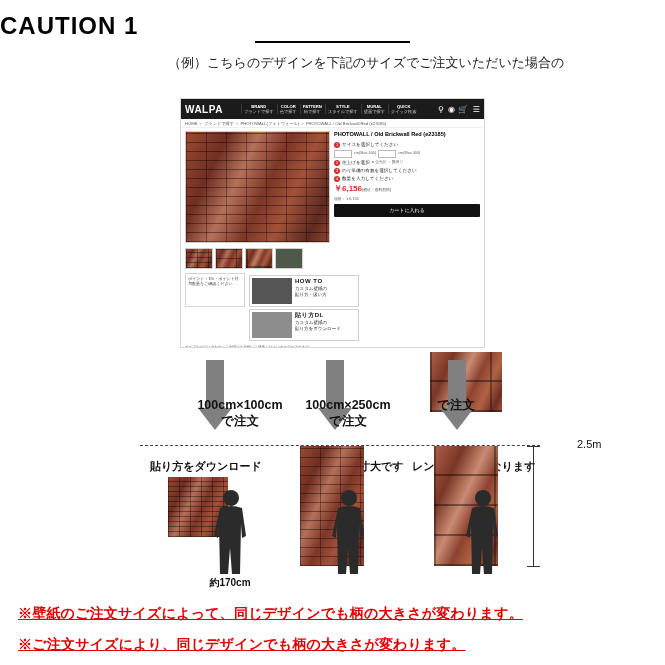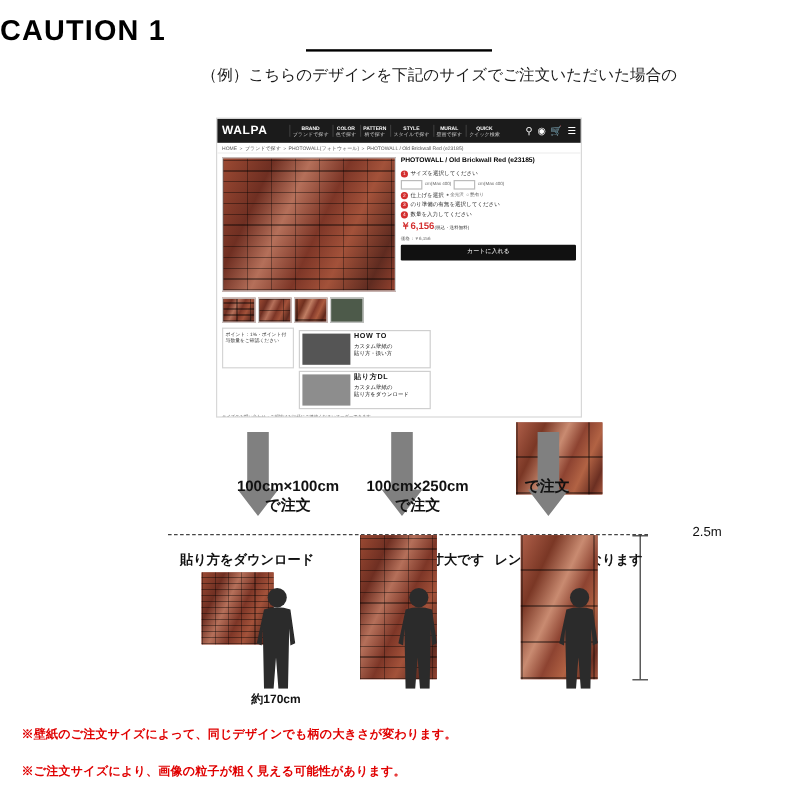--- a/index.html
+++ b/index.html
@@ -331,24 +331,25 @@
     color: #111;
     font-weight: bold;
     text-align: center;
     width: 60px;
   }
 
   
   .note {
     position: absolute;
     left: 18px;
-    font-size: 10px;
+    font-size: 14px;
     font-weight: bold;
     color: #e00000;
     letter-spacing: 0.2px;
+    text-decoration: underline;
   }
   .note1 { top: 605px; }
   .note2 { top: 636px; }
 </style>
 </head>
 <body>
 
 <div class="title">CAUTION 1</div>
 <div class="title-underline"></div>
 
@@ -542,13 +543,13 @@
 <div class="silhouette" style="position:absolute; left:464px; top:488px;">
   <svg width="38" height="86" viewBox="0 0 38 86">
     <circle cx="19" cy="10" r="8" fill="#2b2b2b"></circle>
     <path d="M8 20 q11 -4 22 0 l4 28 -4 2 -1 -14 -1 50 -8 0 -2 -26 -2 26 -8 0 -1 -50 -1 14 -4 -2 z" fill="#2b2b2b"></path>
   </svg>
 </div>
 
 <div class="person-label" style="left:200px; top:576px;">約170cm</div>
 
 <div class="note note1">※壁紙のご注文サイズによって、同じデザインでも柄の大きさが変わります。</div>
-<div class="note note2">※ご注文サイズにより、画像の粒子が粗く見える可能性があります。</div>
+<div class="note note2">※ご注文サイズにより、同じデザインでも柄の大きさが変わります。</div>
 
 </body></html>

